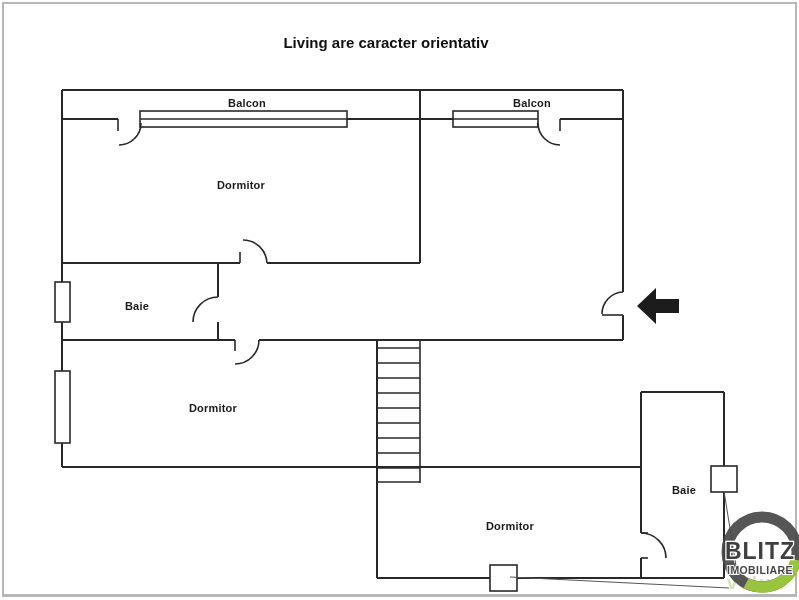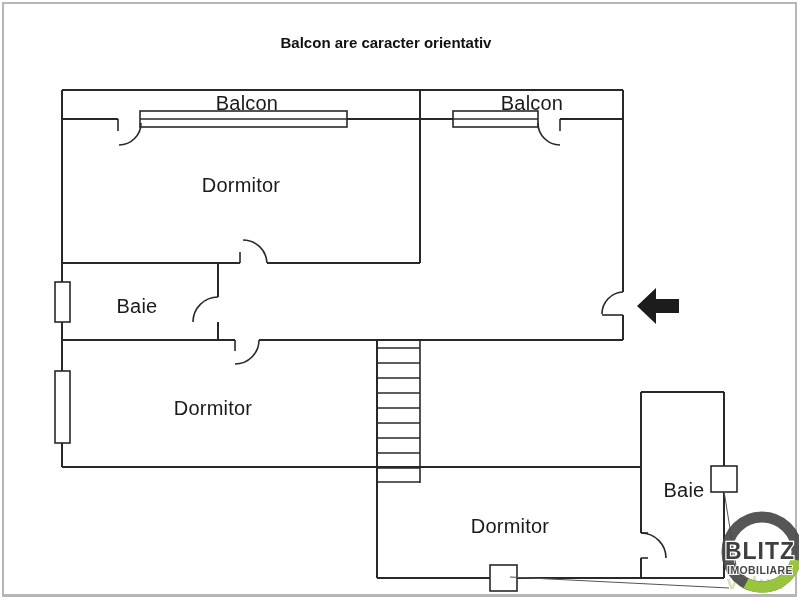--- a/index.html
+++ b/index.html
@@ -7,35 +7,35 @@
     position:relative;width:799px;height:600px;background:#ffffff;
     font-family:"Liberation Sans",sans-serif;overflow:hidden;
   }
   .frame{
     position:absolute;left:2px;top:2px;right:2px;bottom:3px;
     border:2px solid #b6b6b6;border-bottom-width:3px;pointer-events:none;
   }
   .plan-svg{position:absolute;left:0;top:0;}
   .lbl{
     position:absolute;transform:translate(-50%,-50%);
-    color:#1a1a1a;font-size:20px;font-weight:400;white-space:nowrap;letter-spacing:.2px;
+    color:#1a1a1a;font-size:11px;font-weight:700;white-space:nowrap;letter-spacing:.2px;
   }
   .title{
     position:absolute;left:386px;top:42px;transform:translate(-50%,-50%);
     color:#111;font-size:15px;font-weight:700;white-space:nowrap;
   }
 </style>
 </head>
 <body>
 
 <div class="canvas">
 
   <div class="frame"></div>
 
-  <div class="title">Balcon are caracter orientativ</div>
+  <div class="title">Living are caracter orientativ</div>
 
   <svg class="plan-svg" width="799" height="600" viewBox="0 0 799 600">
 
     <g stroke="#282828" stroke-width="2" fill="none">
       <path d="M62 90 H623"></path>
       <path d="M62 90 V467"></path>
       <path d="M623 90 V292"></path>
       <path d="M623 315 V340"></path>
       <path d="M420 90 V263"></path>
       <path d="M62 119 H118"></path>

